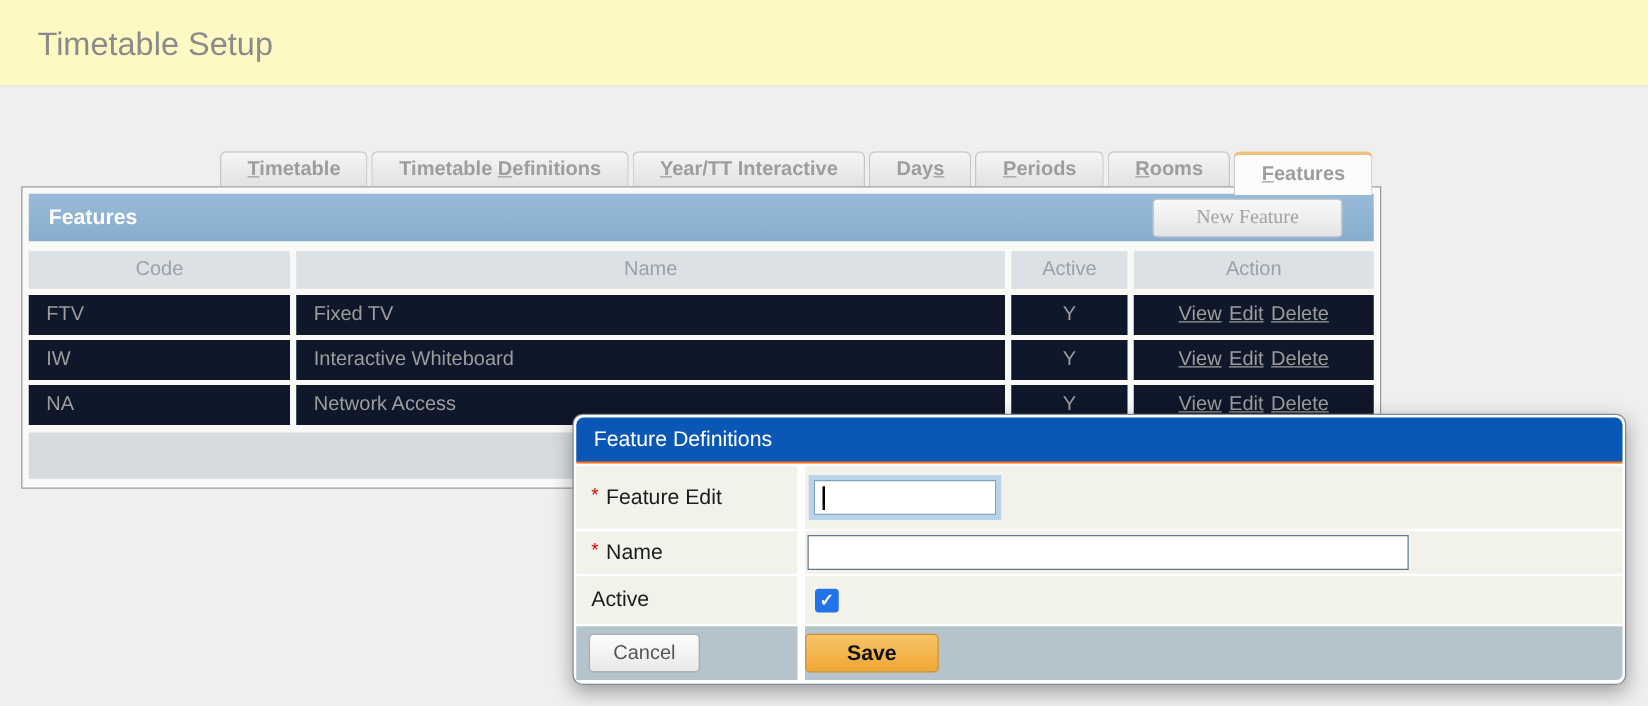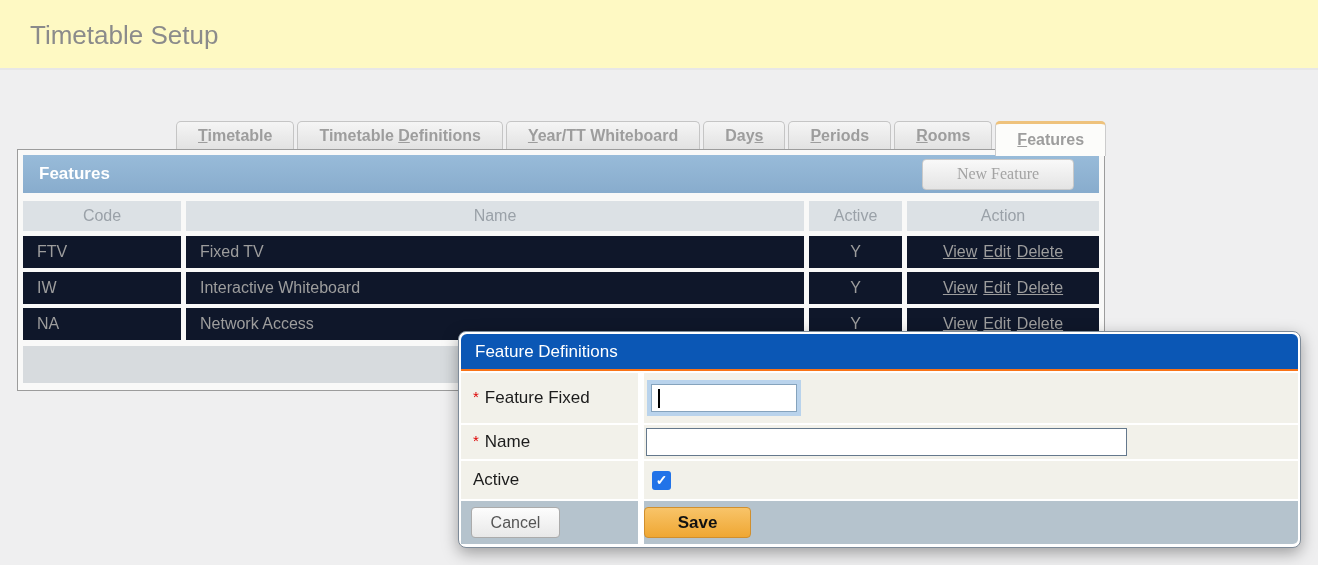--- a/index.html
+++ b/index.html
@@ -50,21 +50,21 @@
   }
   .panel-title { margin-left:16px; color:#ffffff; font-weight:bold; font-size:17px; }
   .btn-new-feature {
     margin-left:auto; margin-right:25px; width:152px; height:31px;
     background:linear-gradient(#f9f9f9,#e4e4e4);
     border:1px solid #c9c9c9; border-radius:4px;
     font-size:16px; color:#a3a3a3; font-family:Liberation Serif, serif; cursor:pointer;
   }
   .feat-table { margin-top:8px; }
   .t-row { display:flex; gap:5px; margin-bottom:4px; }
-  .c-code   { width:158px; }
+  .c-code   { width:209px; }
   .c-name   { flex:1; }
   .c-active { width:93px;  text-align:center; }
   .c-action { width:192px; text-align:center; }
   .t-head .cell {
     background:#dce1e5; height:30px; line-height:30px;
     color:#9aa1a8; font-size:16px; text-align:center;
   }
   .t-head { margin-bottom:5px; }
   .t-data .cell {
     background:#0f172a; height:32px; line-height:32px;
@@ -135,21 +135,21 @@
 </head>
 <body>
 
 <div class="page-header">
   <h1 class="page-title">Timetable Setup</h1>
 </div>
 
 <div class="tab-bar">
     <div class="tab"><span></span><u>T</u><span>imetable</span></div>
     <div class="tab"><span>Timetable </span><u>D</u><span>efinitions</span></div>
-    <div class="tab"><span></span><u>Y</u><span>ear/TT Whiteboard</span></div>
+    <div class="tab"><span></span><u>Y</u><span>ear/TT Interactive</span></div>
     <div class="tab"><span>Day</span><u>s</u><span></span></div>
     <div class="tab"><span></span><u>P</u><span>eriods</span></div>
     <div class="tab"><span></span><u>R</u><span>ooms</span></div>
     <div class="tab active"><span></span><u>F</u><span>eatures</span></div>
   </div>
 
 <div class="features-container">
   <div class="panel-header">
     <span class="panel-title">Features</span>
     <button class="btn-new-feature">New Feature</button>
@@ -184,21 +184,21 @@
     <div class="t-footer"></div>
   </div>
 </div>
 
 <div class="modal">
   <div class="m-header">Feature Definitions</div>
 
   <div class="m-row row-code">
     <div class="m-label">
       <span class="req">*</span>
-      <span>Feature Fixed</span>
+      <span>Feature Edit</span>
     </div>
     <div class="m-value">
       <div class="input-code">
         <span class="caret"></span>
       </div>
     </div>
   </div>
 
   <div class="m-row row-name">
     <div class="m-label">

